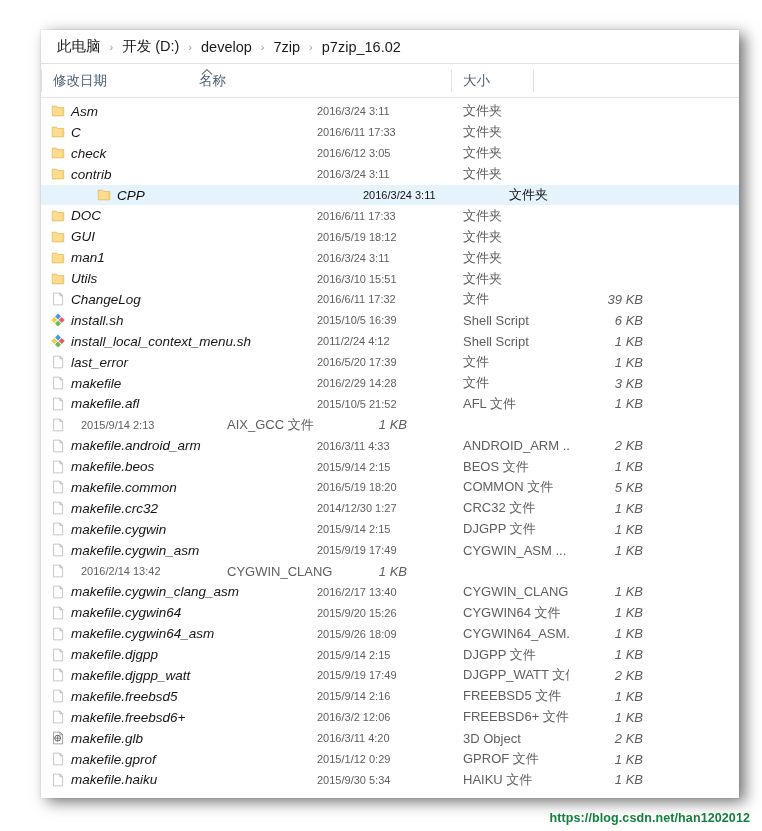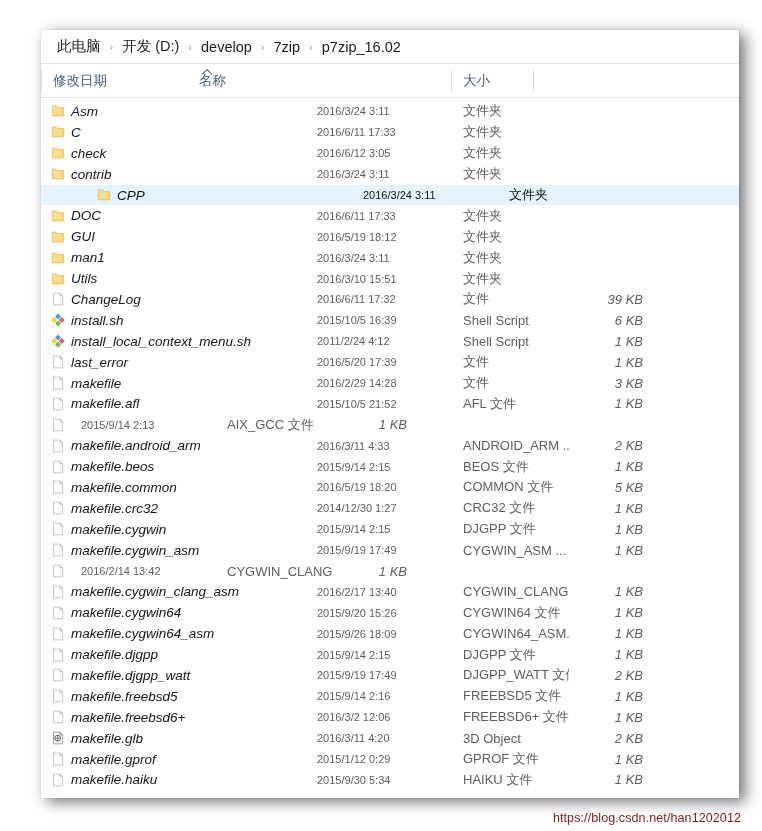--- a/index.html
+++ b/index.html
@@ -173,27 +173,28 @@
     box-sizing: border-box;
     font-style: italic;
   }
 
   
   .icon-svg { display: block; }
 
   
   #watermark {
     position: absolute;
-    right: 21px;
+    right: 12px;
     bottom: 6px;
     font-size: 12.5px;
-    color: #7f1d1d;
+    color: #15803d;
     letter-spacing: 0.1px;
     white-space: nowrap;
     user-select: none;
+    font-weight: bold;
   }
 </style>
 </head>
 <body>
 
 <div id="root">
 
   <div id="explorer-window">
 
     <div id="breadcrumb-bar">

